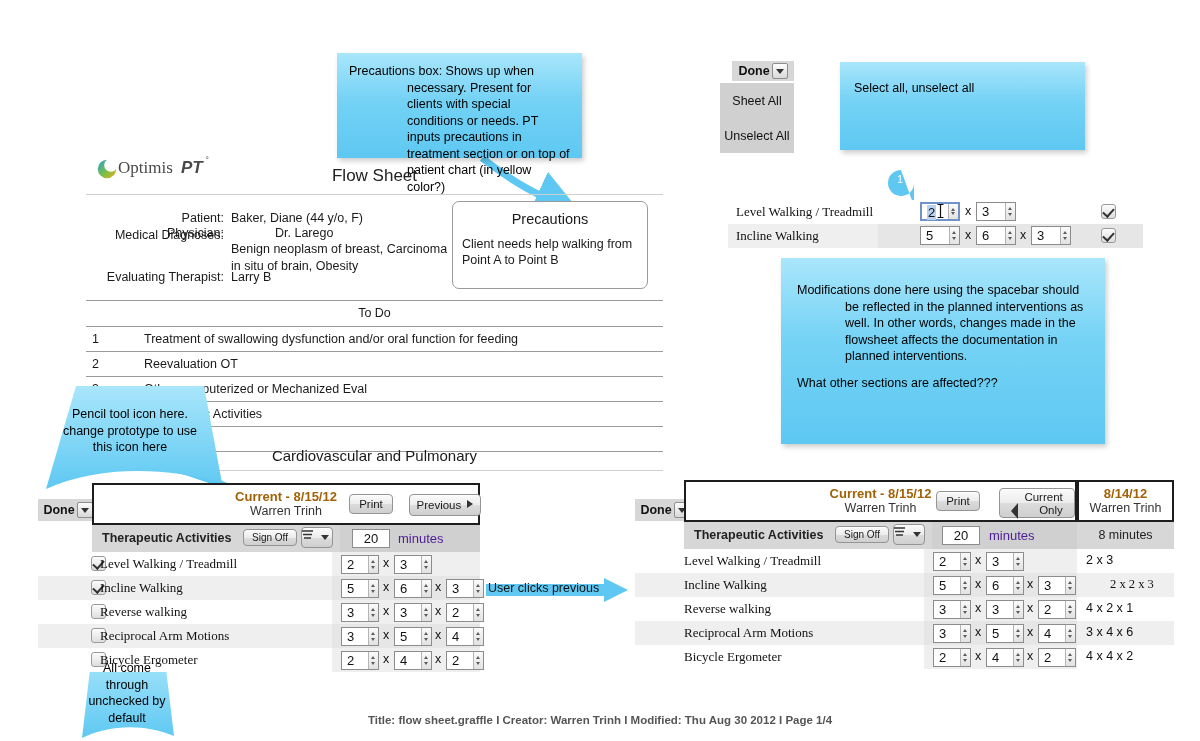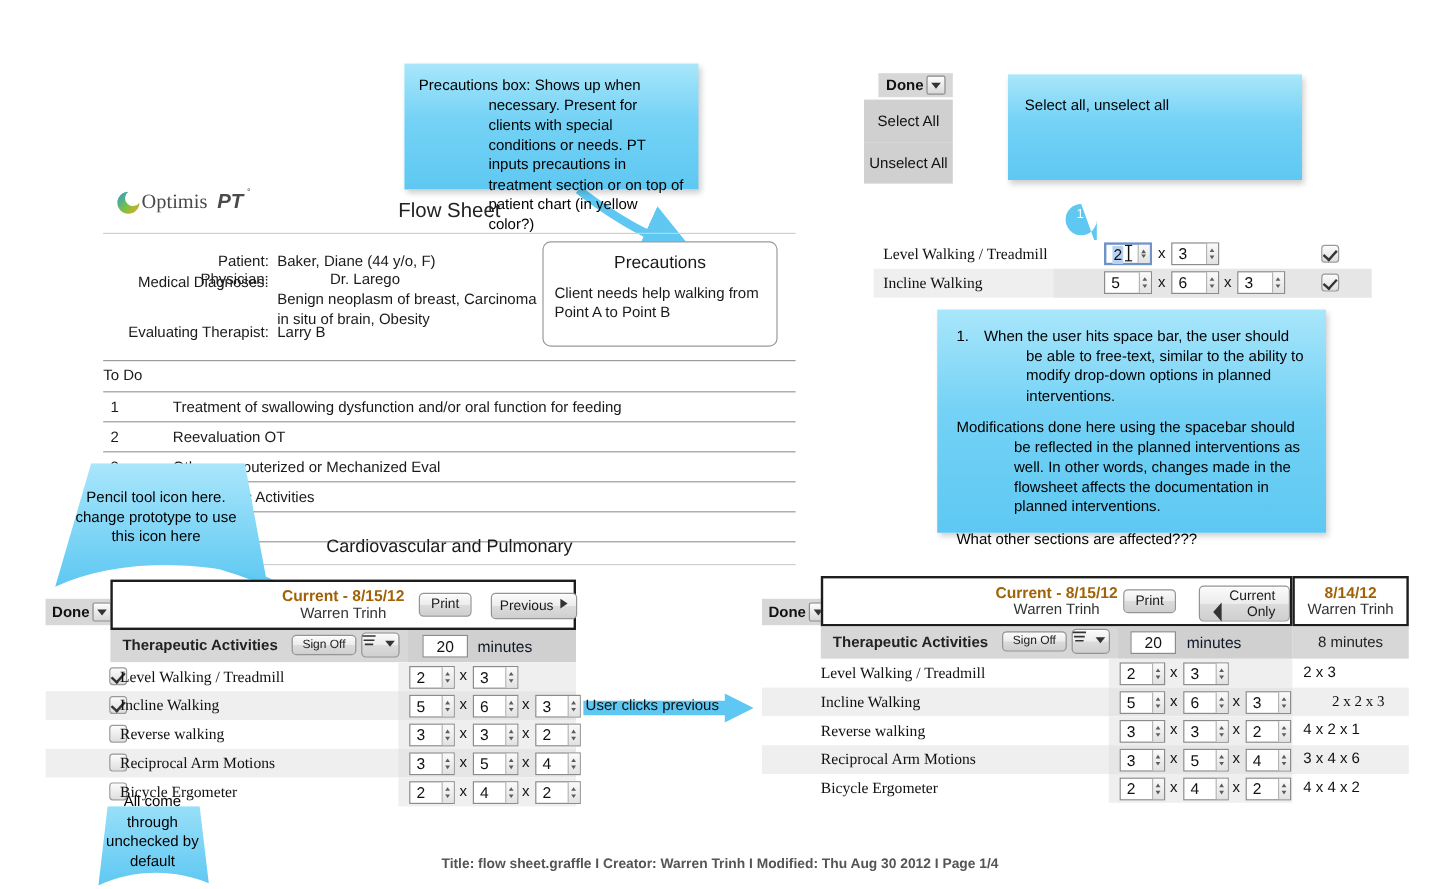--- a/index.html
+++ b/index.html
@@ -48,21 +48,21 @@
   .precautions .pb{font-size:12.5px;color:#1a1a1a;margin:9px 0 0 9px;line-height:16px;}
 
   
   .todo{position:absolute;left:86px;top:300px;width:577px;}
   .todo .trow{
     border-bottom:1px solid #9b9b9b;height:24px;line-height:24px;font-size:12.5px;color:#1a1a1a;
     position:relative;
   }
   .todo .thead{
     border-top:1px solid #9b9b9b;border-bottom:1px solid #9b9b9b;
-    height:25px;line-height:25px;font-size:12.5px;color:#1a1a1a;
+    height:25px;line-height:25px;text-align:center;font-size:12.5px;color:#1a1a1a;
   }
   .todo .num{position:absolute;left:6px;}
   .todo .txt{position:absolute;left:58px;}
   .sect-title{position:absolute;left:86px;top:447px;width:577px;text-align:center;font-size:15px;color:#1a1a1a;}
   .donecell{
     position:absolute;background:#d7d7d7;color:#111;font-weight:bold;font-size:12.5px;
     display:flex;align-items:center;justify-content:center;box-sizing:border-box;
   }
   .caret{
     display:inline-block;width:14px;height:14px;margin-left:2px;
@@ -76,21 +76,21 @@
   .datebox{
     position:absolute;border:2px solid #1d1d1d;background:#fff;box-sizing:border-box;
     text-align:center;
   }
   .datebox .d1{font-size:13px;font-weight:bold;color:#a16207;}
   .datebox .d2{font-size:12.5px;color:#333;}
   .hdrbar{
     position:absolute;background:#d7d7d7;box-sizing:border-box;
   }
   .hdrbar .ha{position:absolute;left:10px;top:6px;font-size:12.5px;font-weight:bold;color:#222;}
-  .hdrbar .hmin{position:absolute;font-size:13px;color:#0f172a;}
+  .hdrbar .hmin{position:absolute;font-size:13px;color:#4c1d95;}
 
   .btn{
     display:inline-block;box-sizing:border-box;
     background:linear-gradient(180deg,#fbfbfb 0%,#ececec 50%,#dcdcdc 51%,#cfcfcf 100%);
     border:1px solid #949494;border-radius:4px;color:#1a1a1a;text-align:center;
     box-shadow:0 1px 0 rgba(255,255,255,.7) inset;
   }
   .numfield{
     position:absolute;box-sizing:border-box;background:#fff;border:1px solid #8c8c8c;
     font-size:13px;color:#111;
@@ -247,21 +247,21 @@
     <path d="M0,6 L118,6 L118,0 L142,12 L118,24 L118,18 L0,18 Z" fill="#5ec8f2"></path>
   </svg>
   <span style="position:absolute;left:2px;top:3px;font-size:12.5px;color:#111;z-index:2;">User clicks previous</span>
 </div>
 
 <div class="donecell" style="left:732px;top:61px;width:62px;height:20px;">
   <span>Done</span>
   <span class="caret"></span>
 </div>
 <div class="menuitem" style="left:720px;top:83px;width:74px;height:36px;">
-  <span>Select All</span>
+  <span>Sheet All</span>
 </div>
 <div class="menuitem" style="left:720px;top:119px;width:74px;height:34px;">
   <span>Unselect All</span>
 </div>
 
 <div class="note" style="left:840px;top:62px;width:245px;height:88px;padding:18px 14px;">
   <p>Select all, unselect all</p>
 </div>
 
 <div class="abs" style="left:886px;top:168px;width:32px;height:42px;">
@@ -302,21 +302,20 @@
   </div>
   <span class="xs" style="left:292px;top:4px;">x</span>
   <div class="numfield" style="left:303px;top:2px;width:40px;height:19px;">
     <span class="nv">3</span>
     <span class="stepper"></span>
   </div>
   <span class="chk on" style="left:373px;top:4px;"></span>
 </div>
 
 <div class="note" style="left:781px;top:258px;width:324px;height:186px;padding:14px 16px;">
-  <p class="hang">1. When the user hits space bar, the user should be able to free-text, similar to the ability to modify drop-down options in planned interventions.</p>
   <p style="height:10px;"></p>
   <p class="hang2">Modifications done here using the spacebar should be reflected in the planned interventions as well. In other words, changes made in the flowsheet affects the documentation in planned interventions.</p>
   <p style="height:10px;"></p>
   <p>What other sections are affected???</p>
 </div>
 
 <div class="donecell" style="left:38px;top:499px;width:60px;height:22px;">
   <span>Done</span>
   <span class="caret"></span>
 </div>

